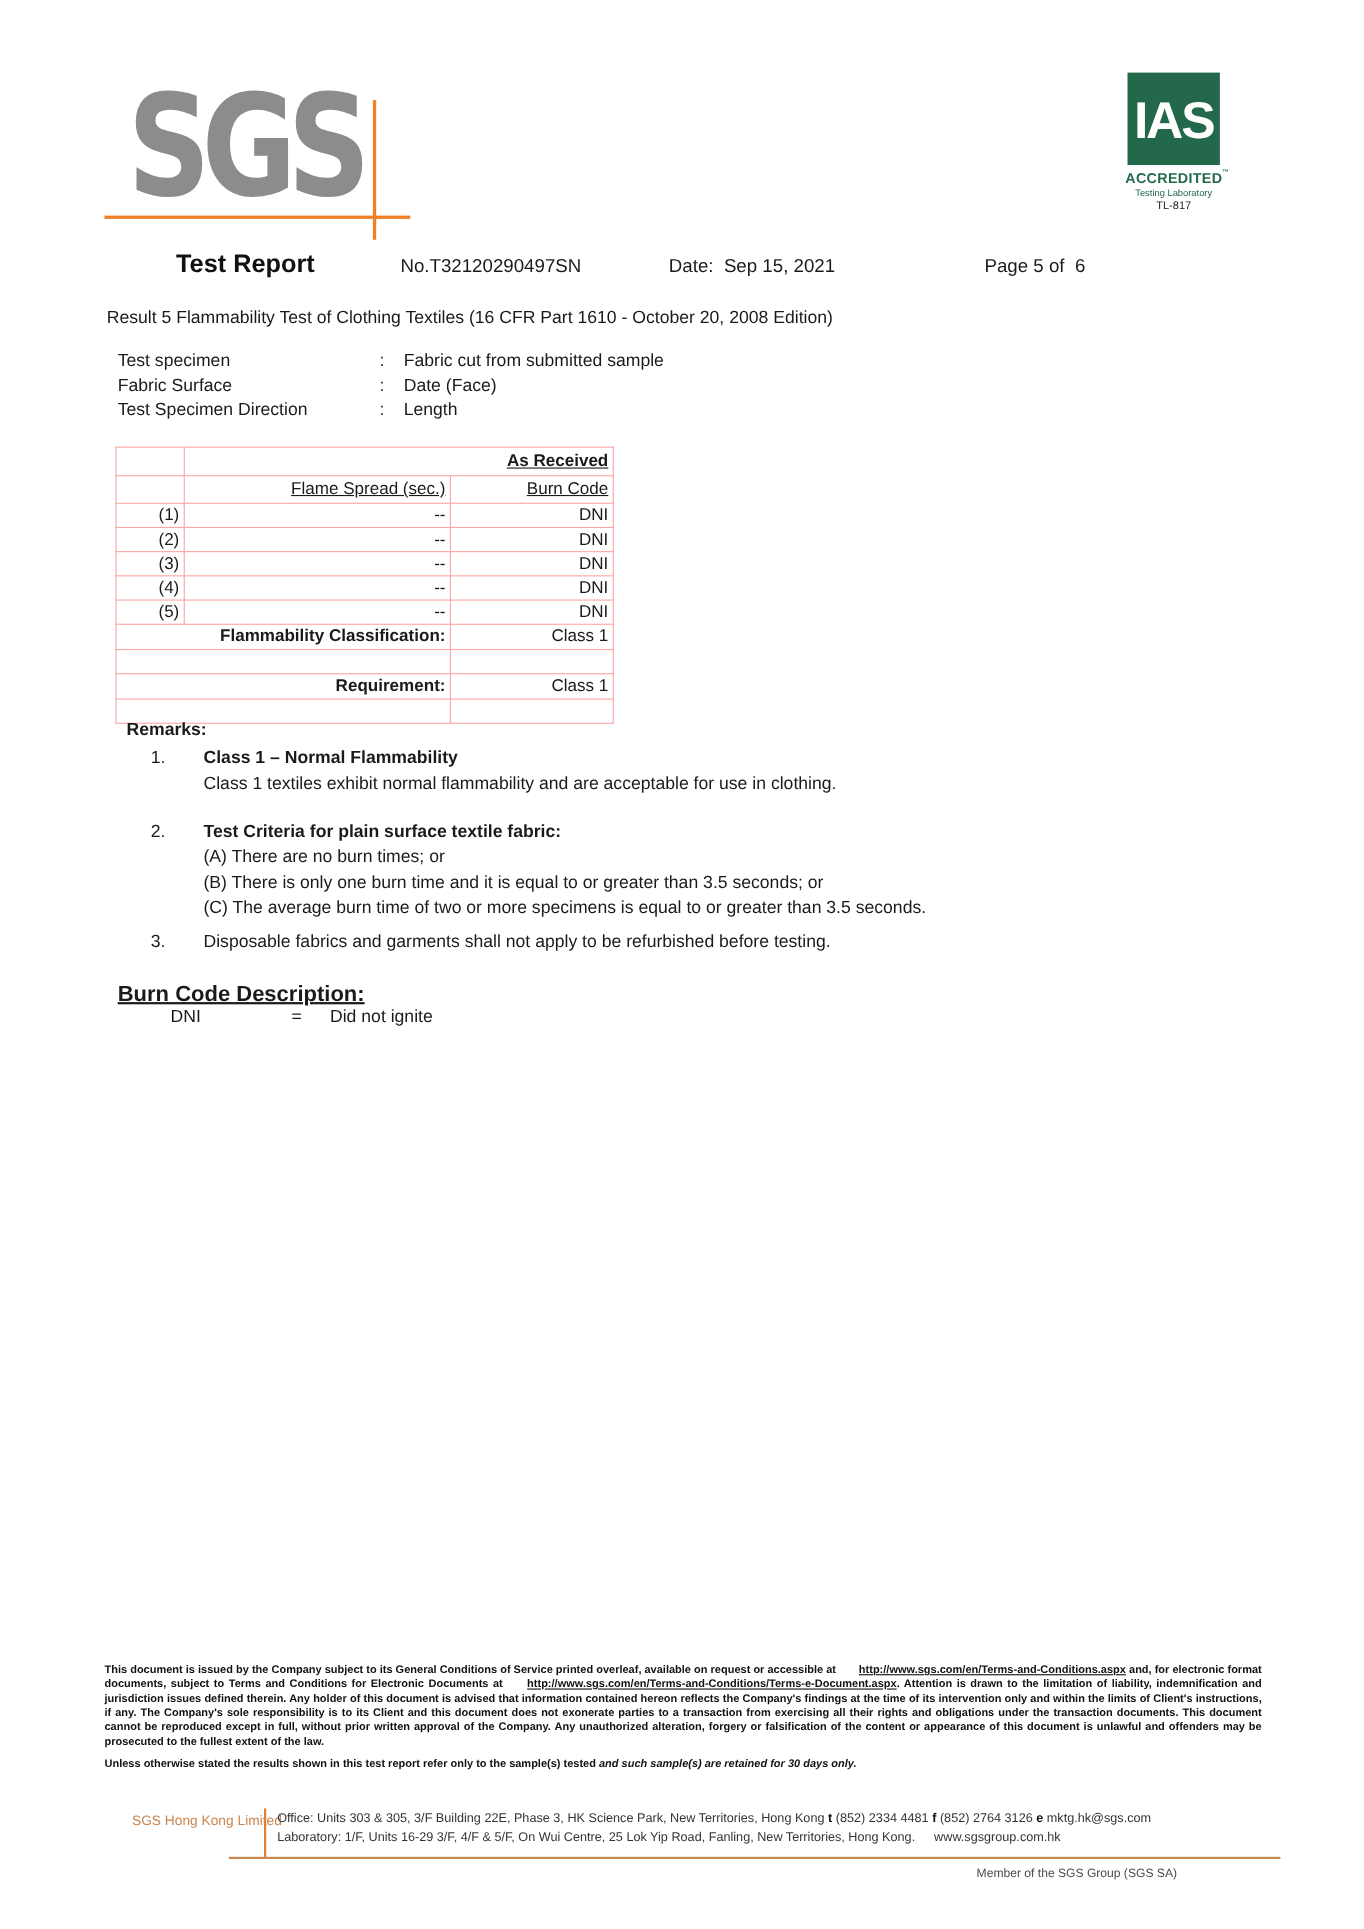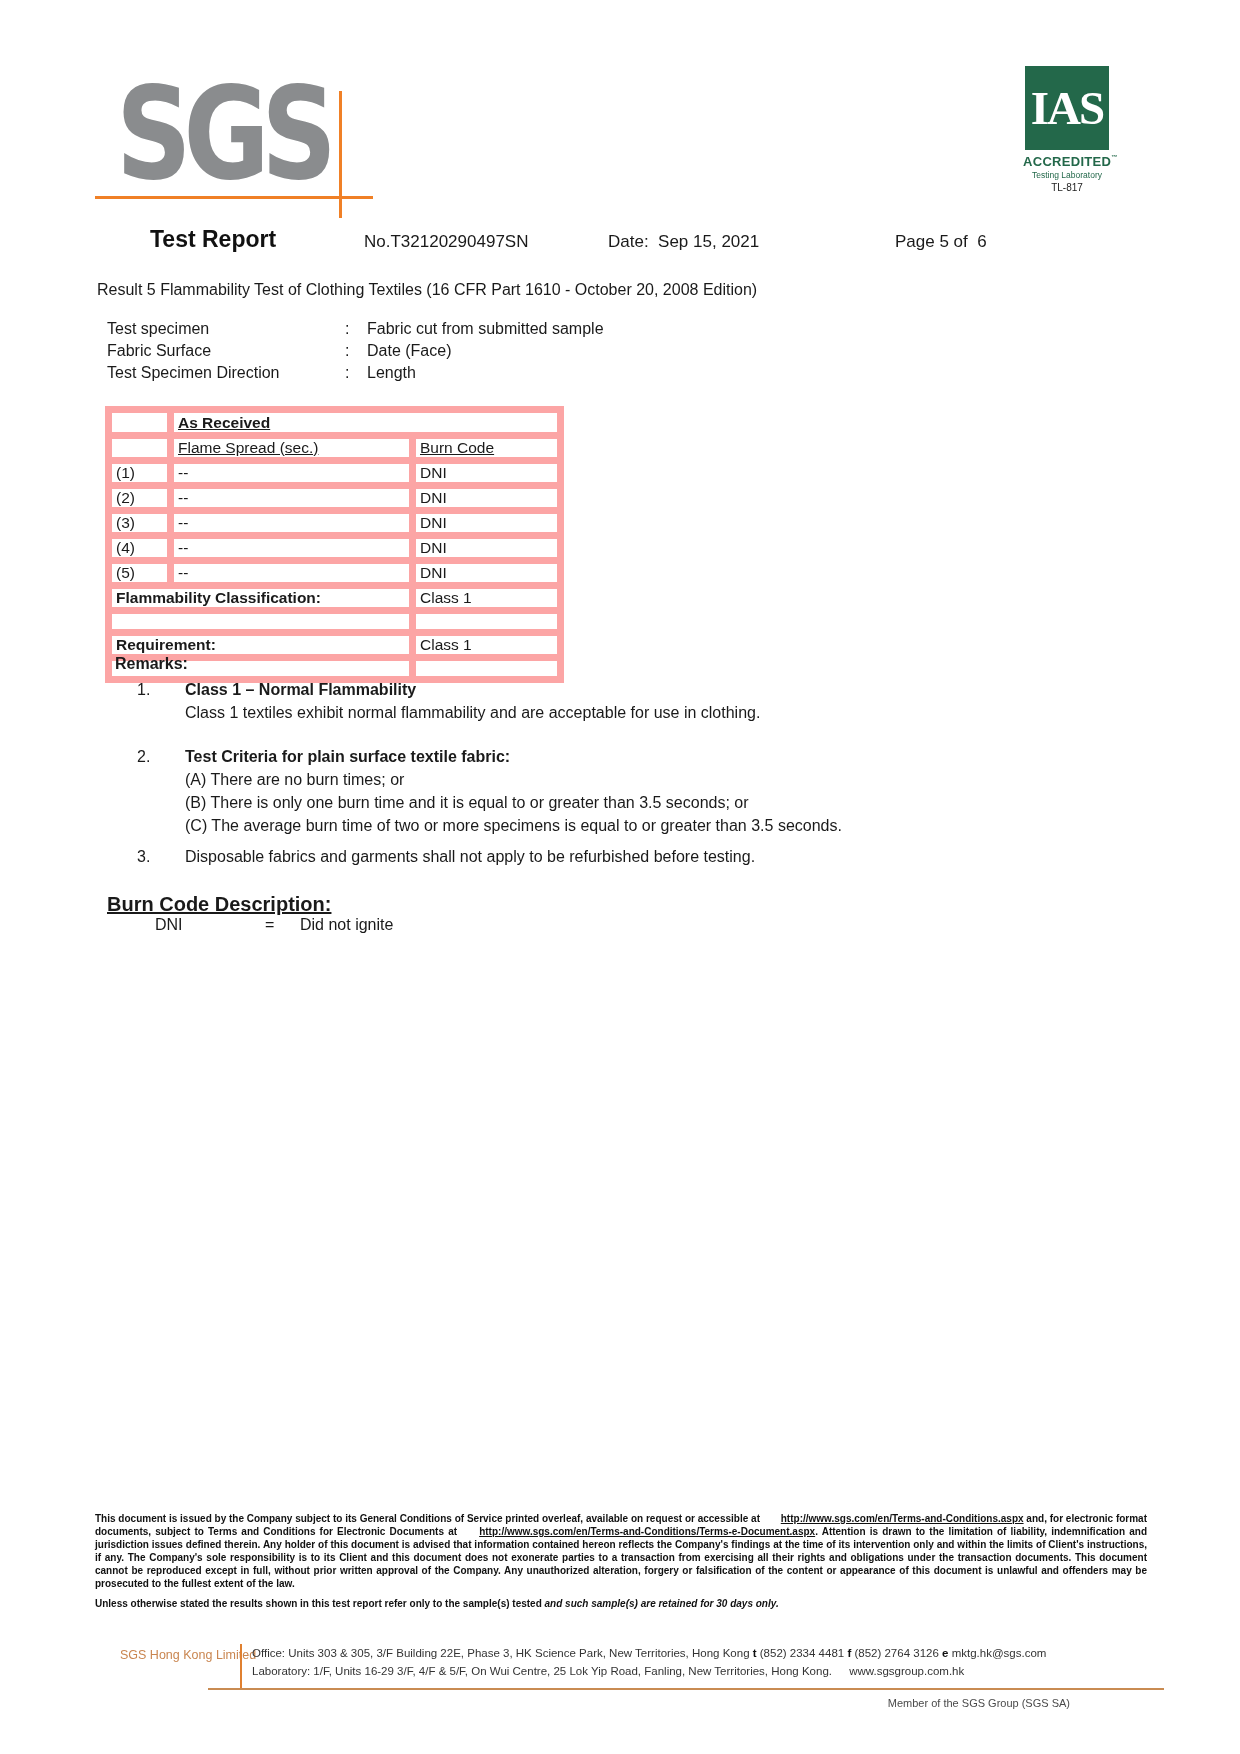--- a/index.html
+++ b/index.html
@@ -19,38 +19,38 @@
   .sgs-hline { position: absolute; left: 95px; top: 196px; width: 278px; height: 3px; }
   .sgs-vline { position: absolute; left: 339px; top: 91px; width: 3px; height: 127px; }
   
   .ilac-seal { position: absolute; left: 903px; top: 74px; }
   
   .ias-logo { position: absolute; left: 1023px; top: 66px; width: 88px; text-align: center; }
   .ias-square {
     width: 84px; height: 84px; margin: 0 auto;
     display: flex; align-items: center; justify-content: center;
   }
-  .ias-square span { color: #fff; font-weight: bold; font-size: 47px; letter-spacing: -2px; font-family: Liberation Serif, serif; }
+  .ias-square span { color: #fff; font-weight: bold; font-size: 47px; letter-spacing: -2px; }
   .ias-accredited { margin-top: 4px; font-weight: bold; font-size: 13px; letter-spacing: 0.3px; }
   .ias-tm { font-size: 6px; vertical-align: top; }
   .ias-sub { font-size: 8.5px; margin-top: 1px; }
   .ias-code { font-size: 10px; color: #222; margin-top: 2px; }
   
   .abs { position: absolute; white-space: pre; }
-  .report-title { left: 150px; top: 226px; font-size: 23px; font-weight: bold; color: #111; }
+  .report-title { left: 160px; top: 226px; font-size: 23px; font-weight: bold; color: #111; }
   .report-no { left: 345px; top: 232px; font-size: 17px; margin-left: 19px; }
   .report-date { left: 608px; top: 232px; font-size: 17px; }
   .report-page { left: 895px; top: 232px; font-size: 17px; }
   .result-heading { left: 97px; top: 281px; font-size: 16px; white-space: normal; }
   
   .specimen { position: absolute; left: 107px; top: 318px; font-size: 16px; }
   .spec-row { display: grid; grid-template-columns: 238px 22px auto; line-height: 22px; }
   
   .result-table { position: absolute; left: 105px; top: 406px; border-collapse: collapse; font-size: 15.5px; }
-  .result-table td { border: 7px solid #fca5a5; text-align: left; padding: 0 4px; margin-top: 47px; }
+  .result-table td { border: 1px solid #fca5a5; text-align: right; padding: 0 4px; margin-top: 47px; }
   .result-table .c1 { width: 62px; }
   .result-table .c2 { width: 242px; }
   .result-table .c3 { width: 148px; }
   .u { text-decoration: underline; }
   .b { font-weight: bold; }
   .h26 { height: 26px; } .h25 { height: 25px; } .h23 { height: 23px; } .h22 { height: 22px; }
   
   .remarks-title { left: 115px; top: 655px; font-size: 16px; font-weight: bold; }
   .remark { position: absolute; display: grid; grid-template-columns: 48px auto; font-size: 16px; line-height: 23px; }
   .remark-1 { left: 137px; top: 678px; }

